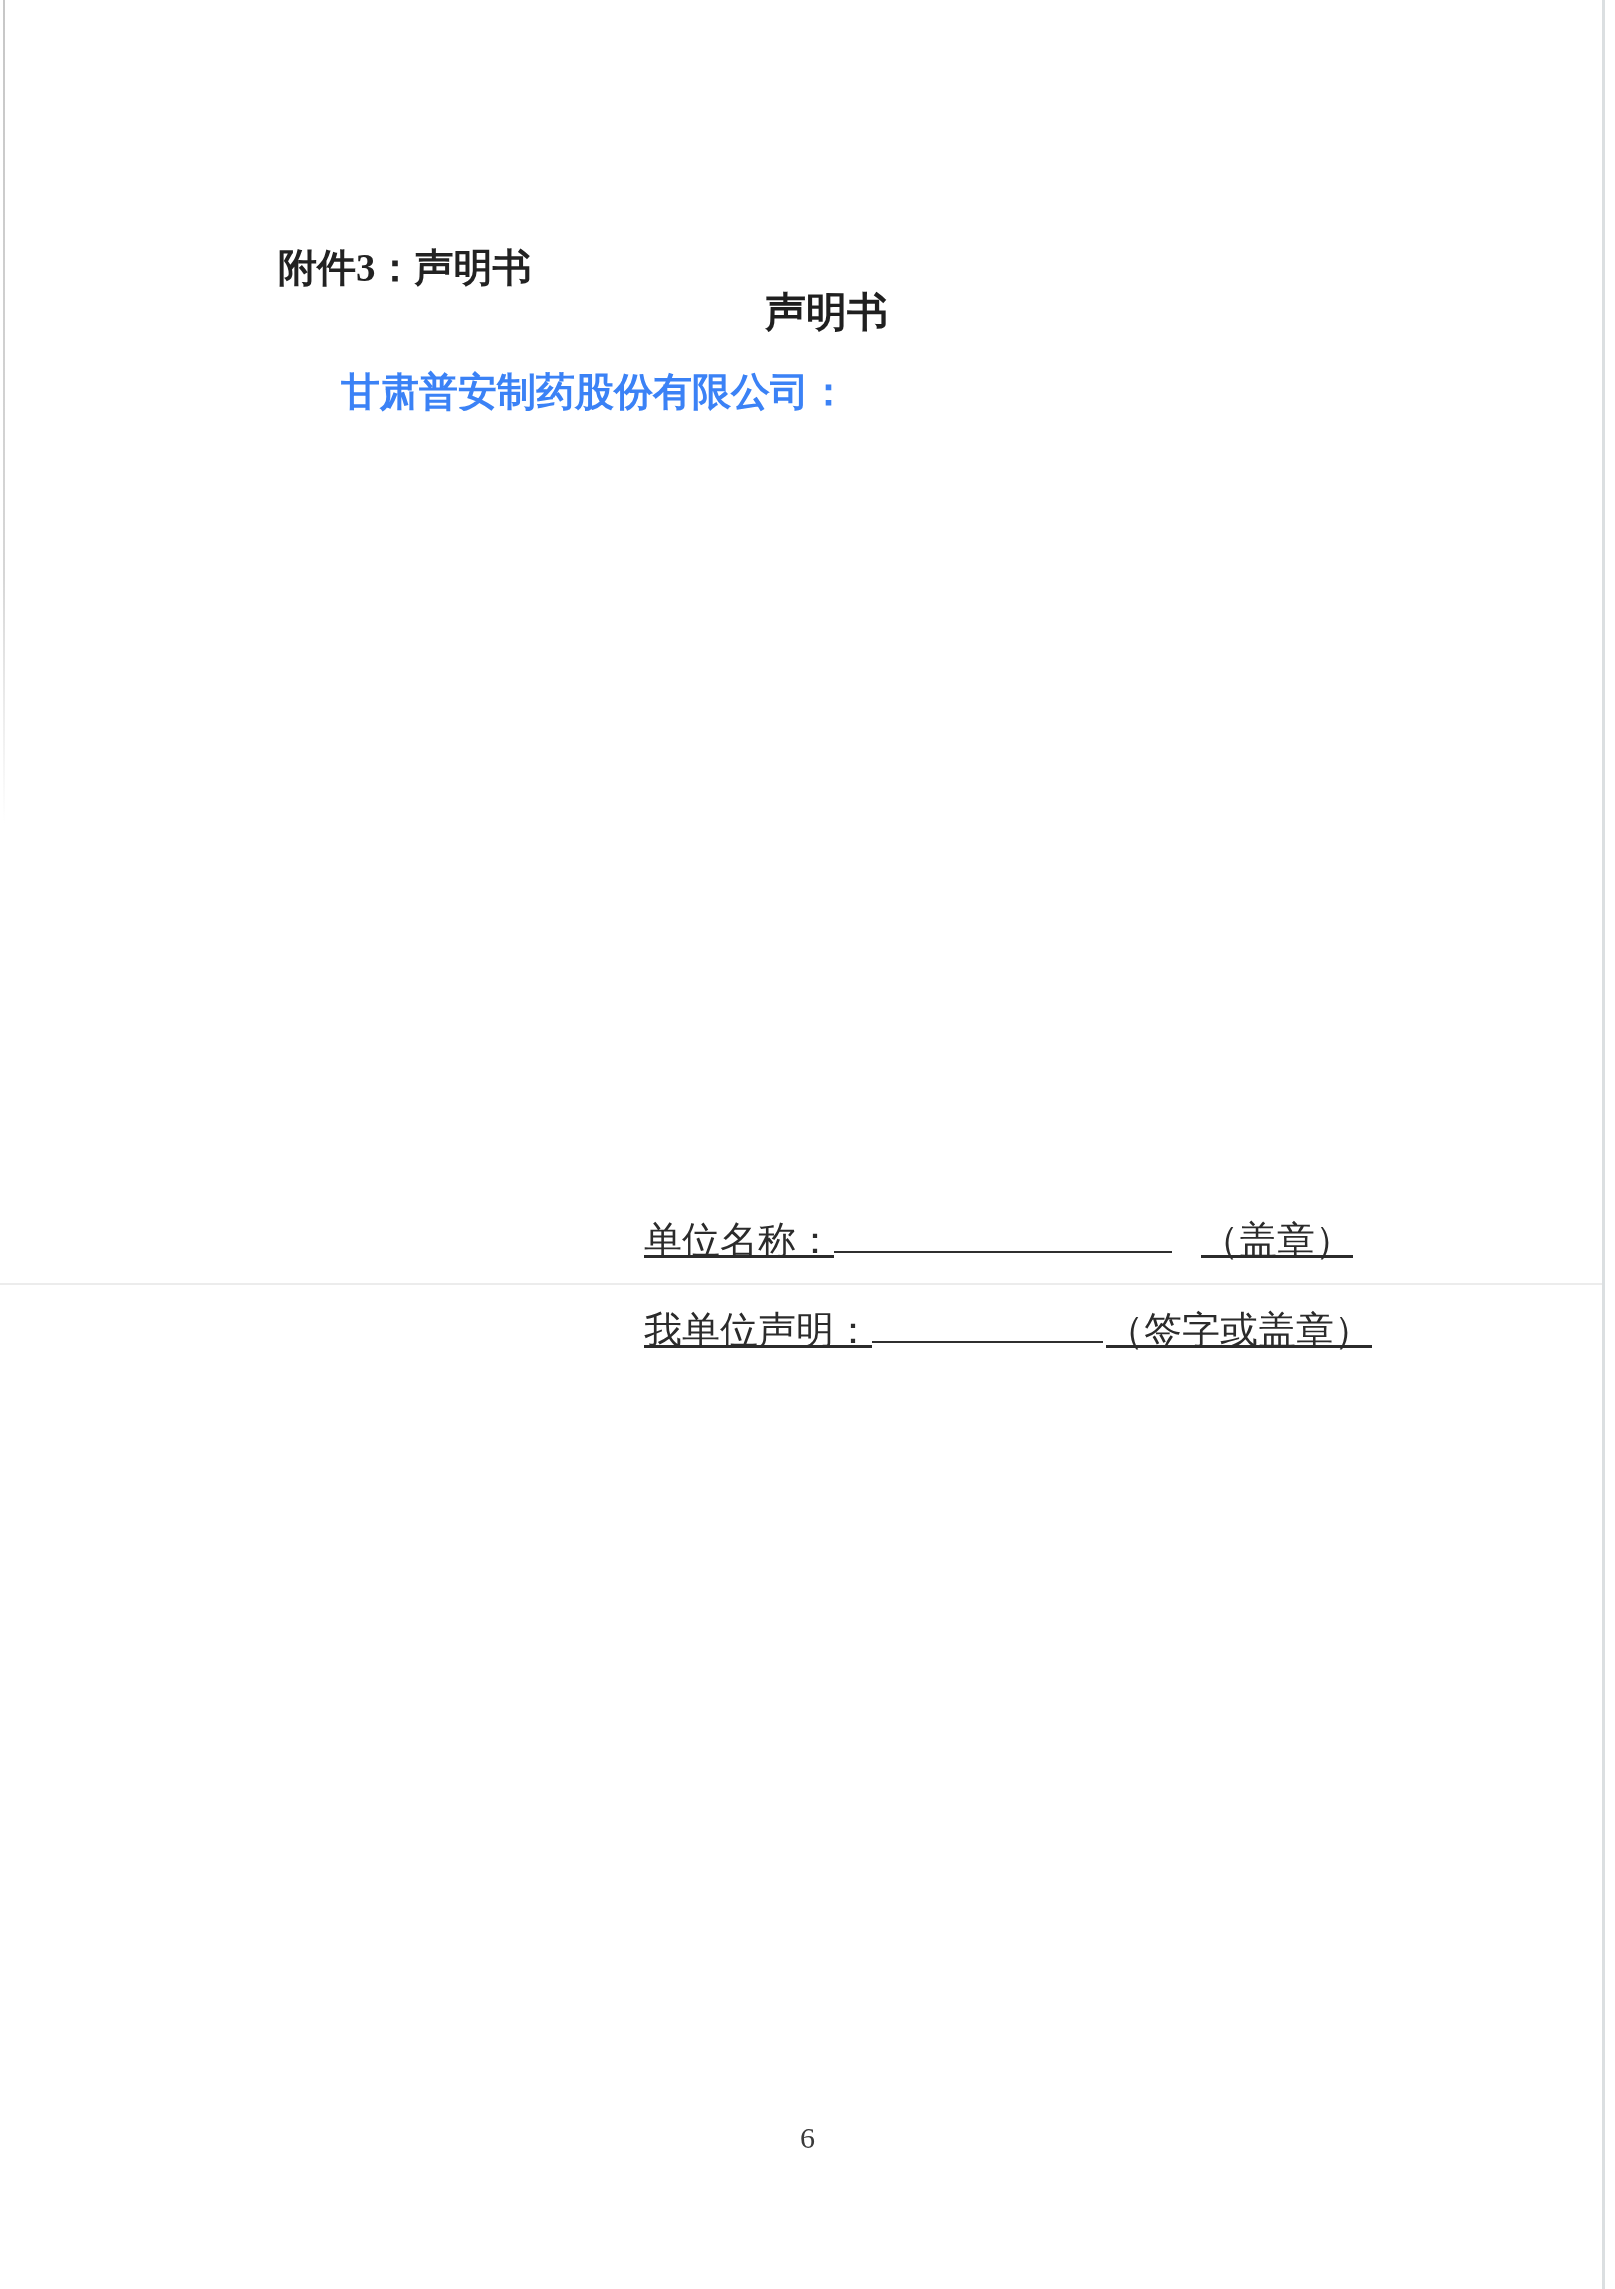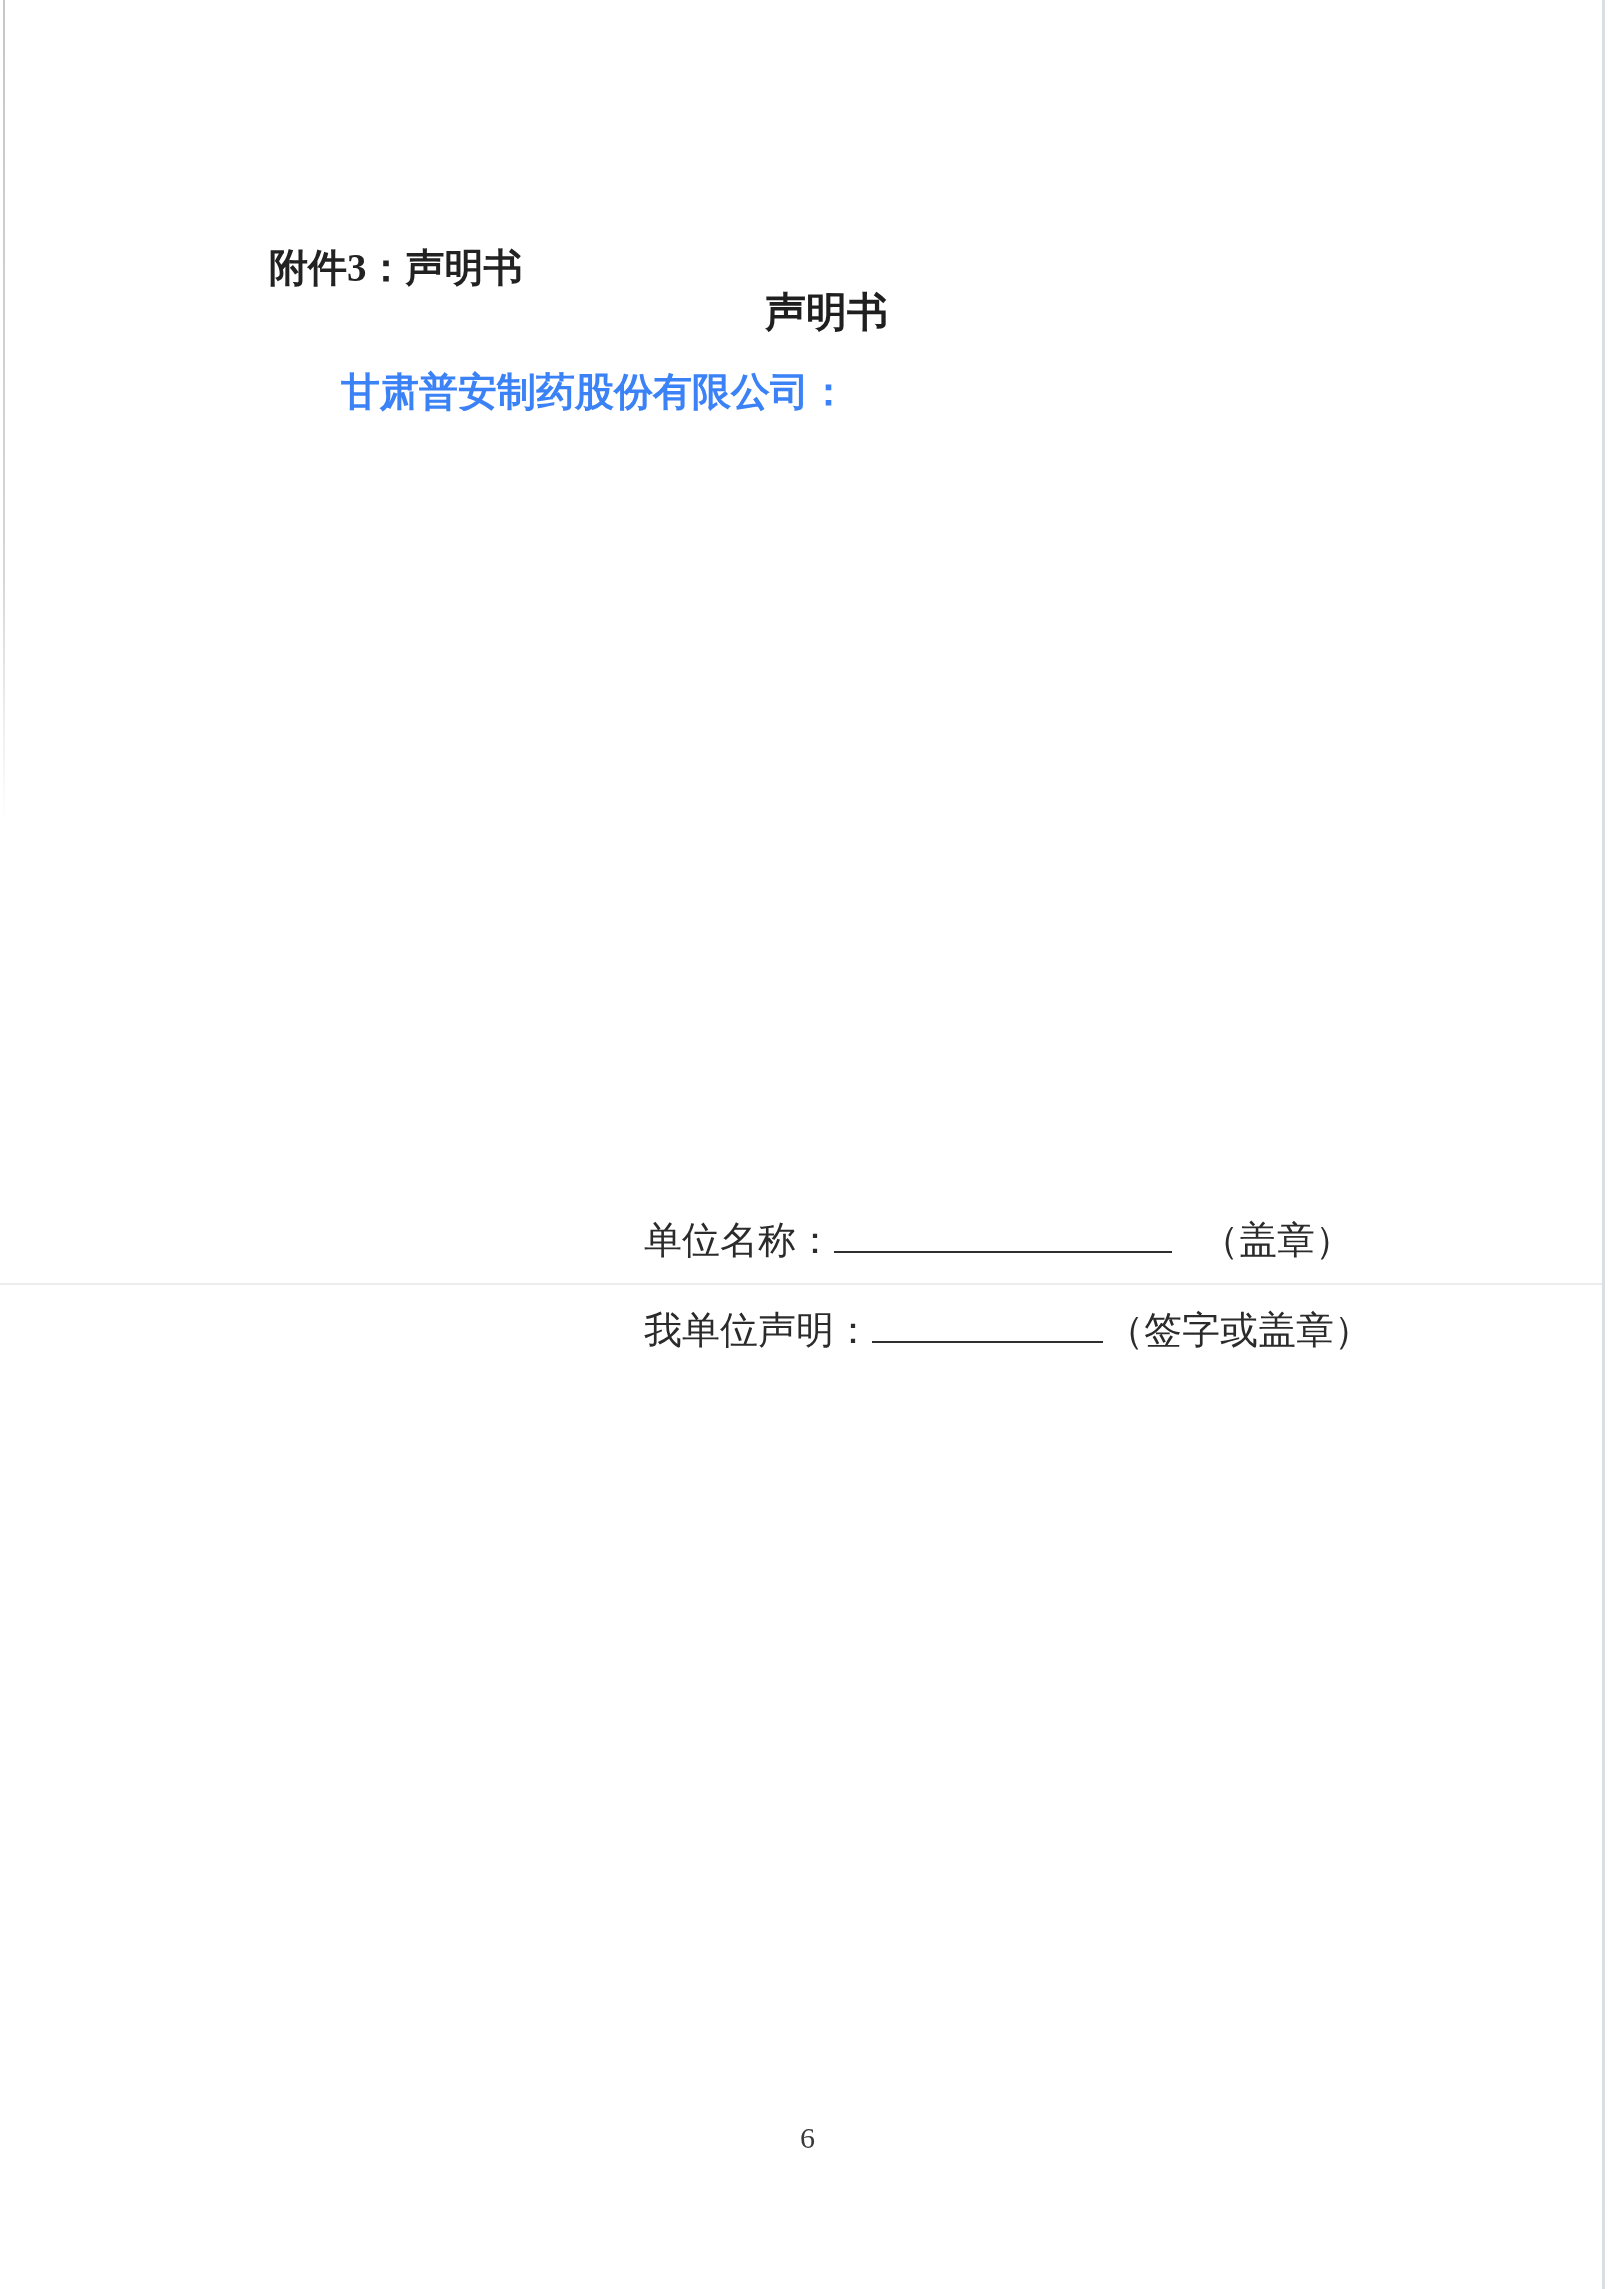--- a/index.html
+++ b/index.html
@@ -31,21 +31,21 @@
   }
   .scan-hline {
     position: absolute;
     left: 0; top: 1283px;
     width: 1602px; height: 2px;
     background: #ececec;
   }
   
   .attachment {
     position: absolute;
-    left: 269px; top: 241px;
+    left: 278px; top: 241px;
     font-size: 39px;
     font-weight: 600;
     color: #222222;
     white-space: nowrap;
   }
   .doc-title {
     position: absolute;
     left: 765px; top: 285px;
     font-size: 41px;
     font-weight: 700;
@@ -83,20 +83,21 @@
   }
   .blank-project { width: 365px; }
   
   .signature {
     position: absolute;
     left: 644px; top: 1195px;
     font-size: 38px;
     line-height: 90px;
     color: #2b2b2b;
     white-space: nowrap;
+    text-decoration: underline;
   }
   .sig-row { height: 90px; }
   .blank-company { width: 338px; }
   .blank-rep     { width: 231px; }
   .seal-company  { margin-left: 29px; }
   .seal-rep      { margin-left: 3px; }
   .date-row      { padding-left: 108px; }
   .blank-year    { width: 110px; }
   .blank-month   { width: 107px; }
   .blank-day     { width: 94px; }

